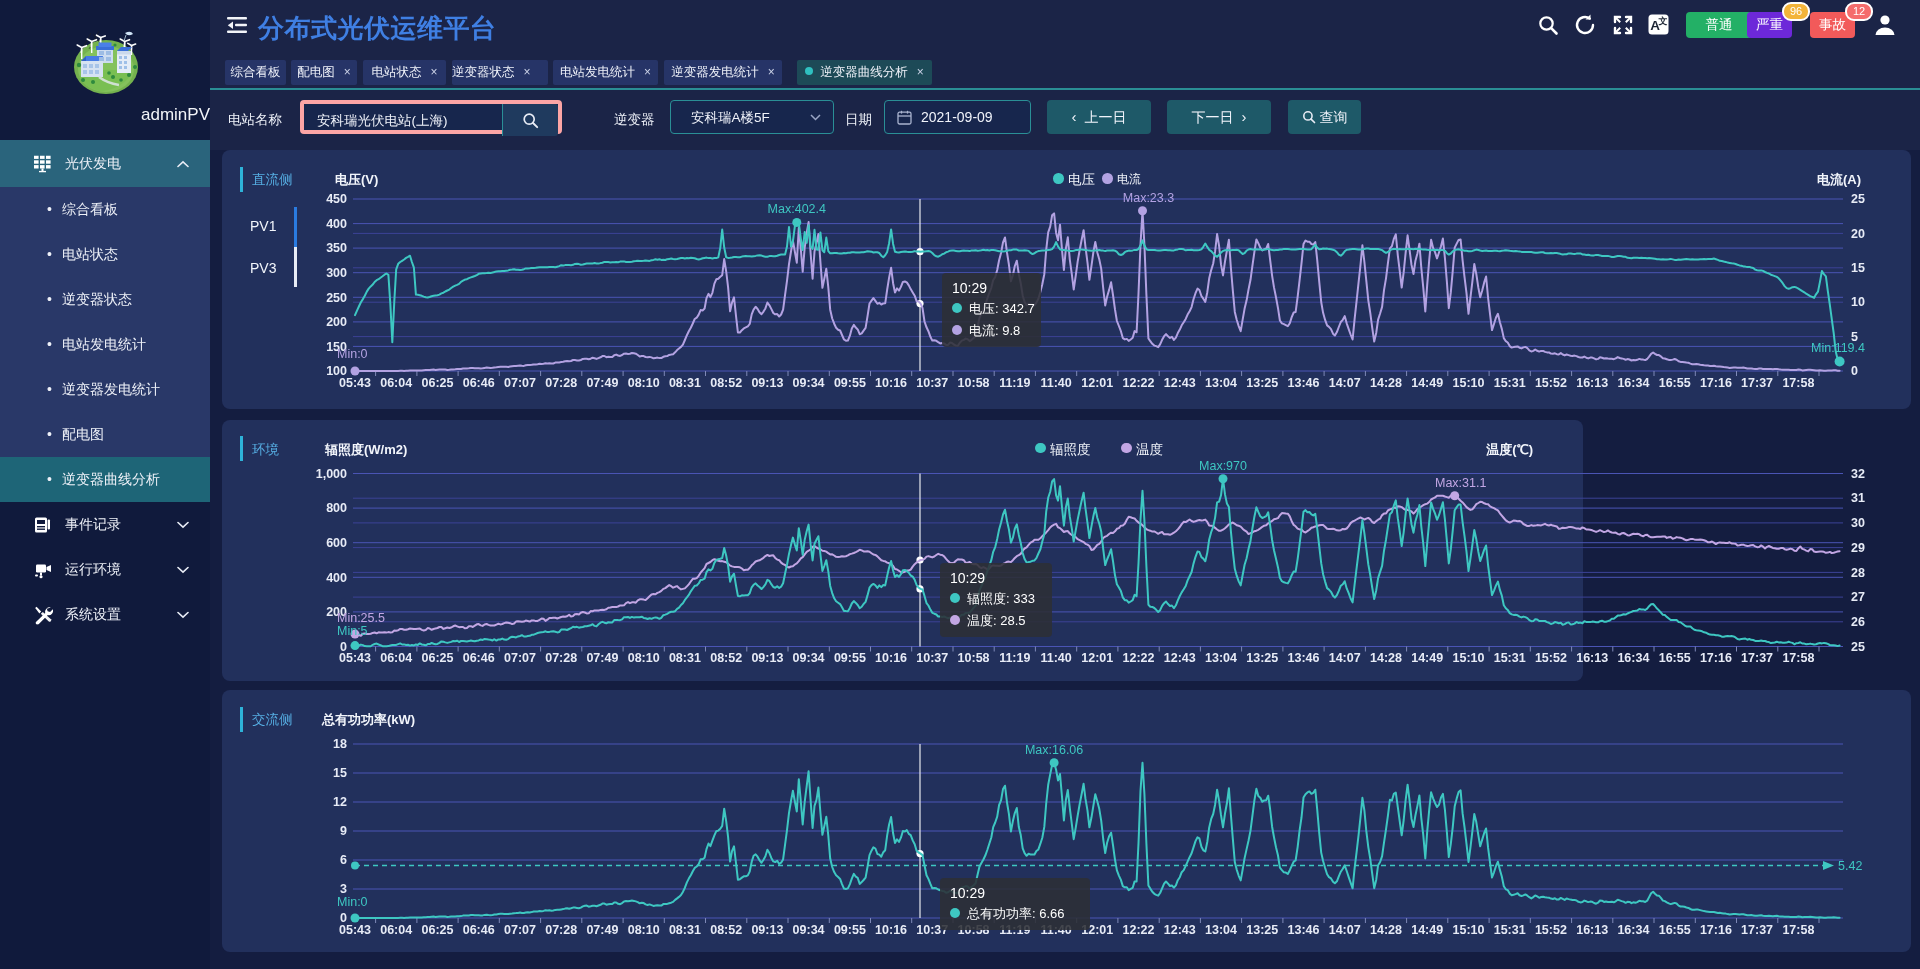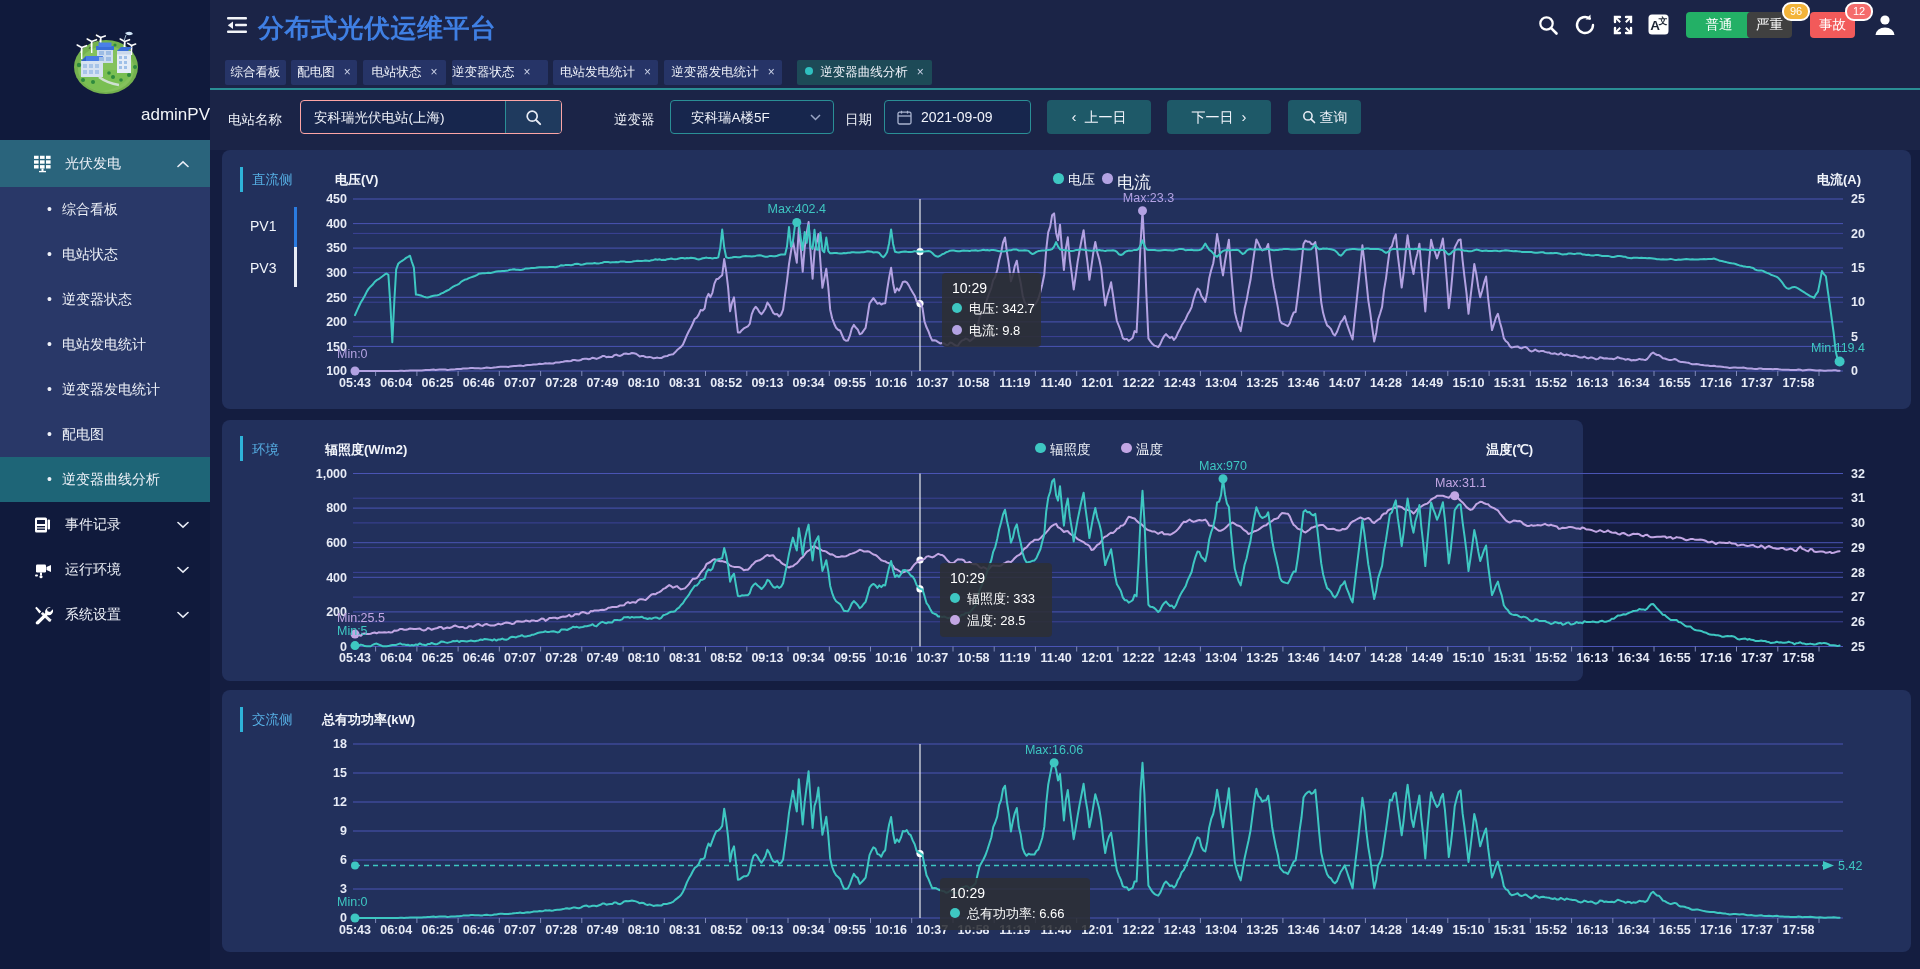--- a/index.html
+++ b/index.html
@@ -34,21 +34,21 @@
 <g stroke="#fff" stroke-width="2">
           <path d="M4 4 l4.2 4.2 M18 4 l-4.2 4.2 M18 18 l-4.2-4.2 M4 18 l4.2-4.2"></path>
         </g>
       </svg></span>
   <span style="position:absolute;left:1438px;top:14px;line-height:0"><svg width="21" height="21" viewBox="0 0 21 21">
         <rect x="0.5" y="0.5" width="20" height="20" rx="3.5" fill="#fff"></rect>
 <text x="7" y="15.5" font-size="13.5" font-weight="bold" fill="#1c2433" text-anchor="middle" font-family="Liberation Sans">A</text>
 <text x="15" y="10" font-size="9" font-weight="bold" fill="#1c2433" text-anchor="middle">文</text>
       </svg></span>
   <div style="position:absolute;left:1476px;top:12px;width:66px;height:26px;background:#23b066;border-radius:4px;color:#fff;font-size:13.5px;line-height:26px;text-align:center">普通</div>
-  <div style="position:absolute;left:1537px;top:12px;width:45px;height:26px;background:#404040;border-radius:4px;color:#fff;font-size:13.5px;line-height:26px;text-align:center">严重</div>
+  <div style="position:absolute;left:1537px;top:12px;width:45px;height:26px;background:#6d28d9;border-radius:4px;color:#fff;font-size:13.5px;line-height:26px;text-align:center">严重</div>
   <div style="position:absolute;left:1572px;top:2px;min-width:16px;height:15px;padding:0 4px;background:#f3b43a;border:2px solid #fff;border-radius:9px;color:#fff;font-size:11px;line-height:14px;text-align:center;z-index:5">96</div>
   <div style="position:absolute;left:1600px;top:12px;width:45px;height:26px;background:#f25a5a;border-radius:4px;color:#fff;font-size:13.5px;line-height:26px;text-align:center">事故</div>
   <div style="position:absolute;left:1635px;top:2px;min-width:16px;height:15px;padding:0 4px;background:#f56c6c;border:2px solid #fff;border-radius:9px;color:#fff;font-size:11px;line-height:14px;text-align:center;z-index:5">12</div>
   <span style="position:absolute;left:1662px;top:12px;line-height:0"><svg width="26" height="26" viewBox="0 0 26 26">
         <g fill="#fff">
 <circle cx="13" cy="8" r="4.6"></circle>
           <path d="M3.5 23 a9.5 7.5 0 0 1 19 0z"></path>
         </g>
       </svg></span>
 </div>
@@ -58,21 +58,21 @@
     <div style="position:absolute;left:153px;top:10px;width:83px;height:25px;background:#263467;color:#f0f3fa;font-size:12.5px;line-height:25px;text-align:center;border-radius:2px">电站状态<span style="color:#cdd4e8;font-size:12px;margin-left:9px">×</span></div>
     <div style="position:absolute;left:242px;top:10px;width:96px;height:25px;background:#263467;color:#f0f3fa;font-size:12.5px;line-height:25px;text-align:left;border-radius:2px">逆变器状态<span style="color:#cdd4e8;font-size:12px;margin-left:9px">×</span></div>
     <div style="position:absolute;left:343px;top:10px;width:105px;height:25px;background:#263467;color:#f0f3fa;font-size:12.5px;line-height:25px;text-align:center;border-radius:2px">电站发电统计<span style="color:#cdd4e8;font-size:12px;margin-left:9px">×</span></div>
     <div style="position:absolute;left:454px;top:10px;width:118px;height:25px;background:#263467;color:#f0f3fa;font-size:12.5px;line-height:25px;text-align:center;border-radius:2px">逆变器发电统计<span style="color:#cdd4e8;font-size:12px;margin-left:9px">×</span></div>
     <div style="position:absolute;left:587px;top:10px;width:135px;height:25px;background:#1d4a57;color:#f0f3fa;font-size:12.5px;line-height:25px;text-align:center;border-radius:2px"><span style="display:inline-block;width:8px;height:8px;border-radius:50%;background:#2fc0c0;margin-right:7px;vertical-align:1px"></span>逆变器曲线分析<span style="color:#cdd4e8;font-size:12px;margin-left:9px">×</span></div>
   </div>
 <div style="position:absolute;left:210px;top:88px;width:1710px;height:2px;background:#2a8e94"></div>
 
 <div style="position:absolute;left:210px;top:90px;width:1710px;height:60px;background:#1b2447">
   <span style="position:absolute;left:18px;top:21px;font-size:13.5px;color:#eef1f8">电站名称</span>
-  <div style="position:absolute;left:90px;top:10px;width:262px;height:34px;border:1px solid #fca5a5;border-radius:4px;background:#17264d;box-sizing:border-box">
+  <div style="position:absolute;left:90px;top:10px;width:262px;height:34px;border:4px solid #fca5a5;border-radius:4px;background:#17264d;box-sizing:border-box">
     <span style="position:absolute;left:13px;top:8px;font-size:13.5px;color:#f0f3fa">安科瑞光伏电站(上海)</span>
     <div style="position:absolute;right:0;top:0;width:55px;height:32px;background:#1f3a5e;border-left:1px solid #2a8f96;border-radius:0 3px 3px 0">
       <span style="position:absolute;left:19px;top:8px;line-height:0"><svg width="17" height="17" viewBox="0 0 17 17">
             <circle cx="7.2" cy="7.2" r="5" fill="none" stroke="#e8ecf5" stroke-width="1.7"></circle>
             <line x1="11" y1="11" x2="15.2" y2="15.2" stroke="#e8ecf5" stroke-width="1.9" stroke-linecap="round"></line>
           </svg></span>
     </div>
   </div>
   <span style="position:absolute;left:404px;top:21px;font-size:13.5px;color:#eef1f8">逆变器</span>
   <div style="position:absolute;left:460px;top:10px;width:164px;height:34px;border:1px solid #2a8f96;border-radius:4px;background:#17264d;box-sizing:border-box">
@@ -272,21 +272,21 @@
     </div>
 </div>
 
 <div style="position:absolute;left:222px;top:150px;width:1689px;height:259px;background:#22305c;border-radius:8px">
   <div style="position:absolute;left:17.5px;top:16.5px;width:3px;height:25px;background:#2eb3d9"></div>
     <span style="position:absolute;left:30px;top:21px;font-size:13.5px;color:#56aee3">直流侧</span>
     <span style="position:absolute;left:113px;top:21px;font-size:13px;font-weight:bold;color:#f2f5fb">电压(V)</span>
     <span style="position:absolute;left:831px;top:23px;width:10.5px;height:10.5px;border-radius:50%;background:#3ec7c2"></span>
     <span style="position:absolute;left:846px;top:21px;font-size:13.5px;color:#f2f5fb">电压</span>
     <span style="position:absolute;left:880px;top:23px;width:10.5px;height:10.5px;border-radius:50%;background:#b3a2e2"></span>
-    <span style="position:absolute;left:895px;top:21px;font-size:17px;color:#f2f5fb">电流</span>
+    <span style="position:absolute;left:895px;top:21px;font-size:12px;color:#f2f5fb">电流</span>
     <span style="position:absolute;right:50px;top:21px;font-size:13px;font-weight:bold;color:#f2f5fb">电流(A)</span>
   <span style="position:absolute;left:28px;top:68px;font-size:14px;color:#f2f5fb">PV1</span>
   <span style="position:absolute;left:28px;top:110px;font-size:14px;color:#f2f5fb">PV3</span>
   <div style="position:absolute;left:71.5px;top:57px;width:3px;height:40px;background:#2a7be0"></div>
   <div style="position:absolute;left:71.5px;top:97px;width:3px;height:40px;background:#e8ecf5"></div>
   <svg style="position:absolute;left:0;top:0" width="1689" height="259" viewBox="0 0 1689 259">
       <path d="M131 186.6 H1621 M131 152.2 H1621 M131 117.8 H1621 M131 83.4 H1621 " stroke="#3c4296" stroke-width="1" fill="none"></path>
       <path d="M131 221.0 H1621 M131 196.4 H1621 M131 171.9 H1621 M131 147.3 H1621 M131 122.7 H1621 M131 98.1 H1621 M131 73.6 H1621 M131 49.0 H1621 " stroke="#4a54b4" stroke-width="1" fill="none"></path>
       <text x="133.0" y="236.5" fill="#e7ebf6" font-size="12.5" font-weight="600" text-anchor="middle">05:43</text>
       <text x="174.2" y="236.5" fill="#e7ebf6" font-size="12.5" font-weight="600" text-anchor="middle">06:04</text>

